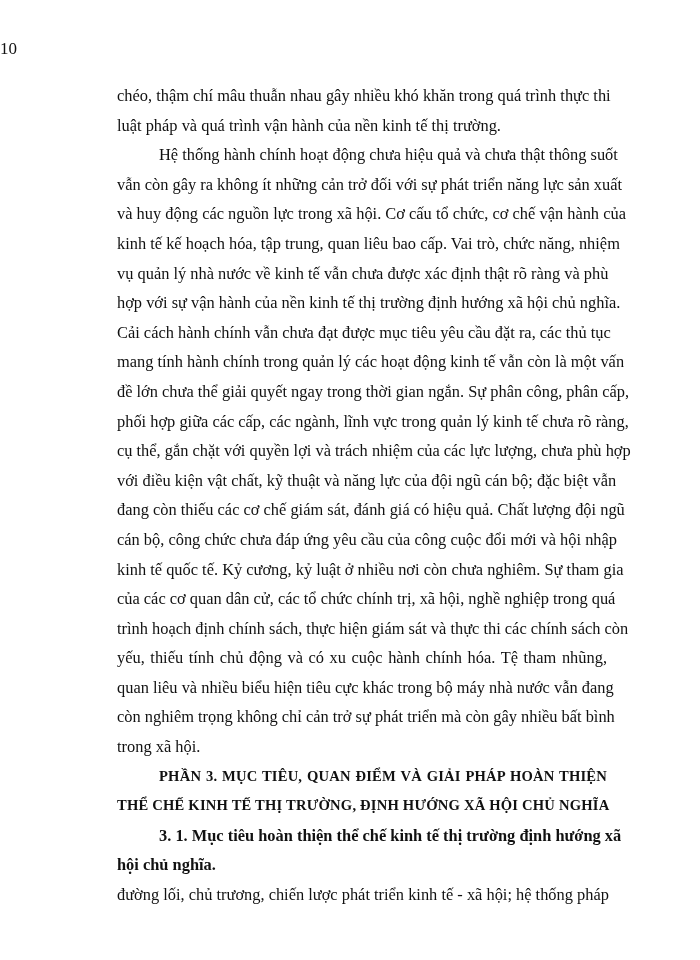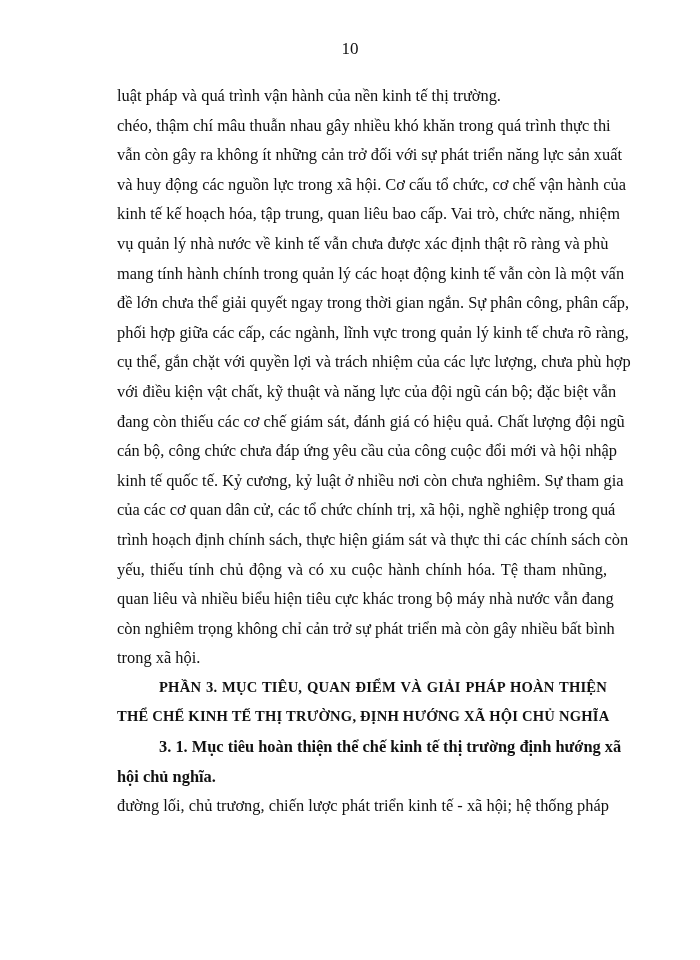--- a/index.html
+++ b/index.html
@@ -4,47 +4,50 @@
 <style>
   html, body { margin: 0; padding: 0; background: #ffffff; }
   body { width: 700px; height: 960px; overflow: hidden; position: relative; }
   .page {
     position: absolute; left: 0; top: 0; width: 700px; height: 960px;
     background: #ffffff; color: #111111;
     font-family: "Liberation Serif", "DejaVu Serif", serif;
   }
   .page-number {
     position: absolute; top: 39px; left: 0; width: 700px;
-    text-align: center; font-size: 17px;
+    font-size: 17px;
   }
   .body-text {
     position: absolute; left: 117px; top: 81px; width: 490px;
   }
   .line {
     display: block; height: 29.6px; line-height: 29.6px;
     font-size: 16.4px; white-space: nowrap;
     text-align: justify; text-align-last: justify;
   }
   .line.last { text-align-last: left; }
   .line.indent { padding-left: 42px; }
   .line.heading { font-size: 14.6px; letter-spacing: 0.2px; font-weight: bold; }
   .line.bold { font-weight: bold; }
 </style>
 </head>
 <body>
 
 <div class="page">
   <div class="page-number">10</div>
   <div class="body-text">
+    <span class="line">chéo, thậm chí mâu thuẫn nhau gây nhiều khó khăn trong quá trình thực thi</span>
     <span class="line last">luật pháp và quá trình vận hành của nền kinh tế thị trường.</span>
-    <span class="line">chéo, thậm chí mâu thuẫn nhau gây nhiều khó khăn trong quá trình thực thi</span>
+    <span class="line indent">Hệ thống hành chính hoạt động chưa hiệu quả và chưa thật thông suốt</span>
     <span class="line">vẫn còn gây ra không ít những cản trở đối với sự phát triển năng lực sản xuất</span>
     <span class="line">và huy động các nguồn lực trong xã hội. Cơ cấu tổ chức, cơ chế vận hành của</span>
     <span class="line">kinh tế kế hoạch hóa, tập trung, quan liêu bao cấp. Vai trò, chức năng, nhiệm</span>
     <span class="line">vụ quản lý nhà nước về kinh tế vẫn chưa được xác định thật rõ ràng và phù</span>
+    <span class="line">hợp với sự vận hành của nền kinh tế thị trường định hướng xã hội chủ nghĩa.</span>
+    <span class="line">Cải cách hành chính vẫn chưa đạt được mục tiêu yêu cầu đặt ra, các thủ tục</span>
     <span class="line">mang tính hành chính trong quản lý các hoạt động kinh tế vẫn còn là một vấn</span>
     <span class="line">đề lớn chưa thể giải quyết ngay trong thời gian ngắn. Sự phân công, phân cấp,</span>
     <span class="line">phối hợp giữa các cấp, các ngành, lĩnh vực trong quản lý kinh tế chưa rõ ràng,</span>
     <span class="line">cụ thể, gắn chặt với quyền lợi và trách nhiệm của các lực lượng, chưa phù hợp</span>
     <span class="line">với điều kiện vật chất, kỹ thuật và năng lực của đội ngũ cán bộ; đặc biệt vẫn</span>
     <span class="line">đang còn thiếu các cơ chế giám sát, đánh giá có hiệu quả. Chất lượng đội ngũ</span>
     <span class="line">cán bộ, công chức chưa đáp ứng yêu cầu của công cuộc đổi mới và hội nhập</span>
     <span class="line">kinh tế quốc tế. Kỷ cương, kỷ luật ở nhiều nơi còn chưa nghiêm. Sự tham gia</span>
     <span class="line">của các cơ quan dân cử, các tổ chức chính trị, xã hội, nghề nghiệp trong quá</span>
     <span class="line">trình hoạch định chính sách, thực hiện giám sát và thực thi các chính sách còn</span>

